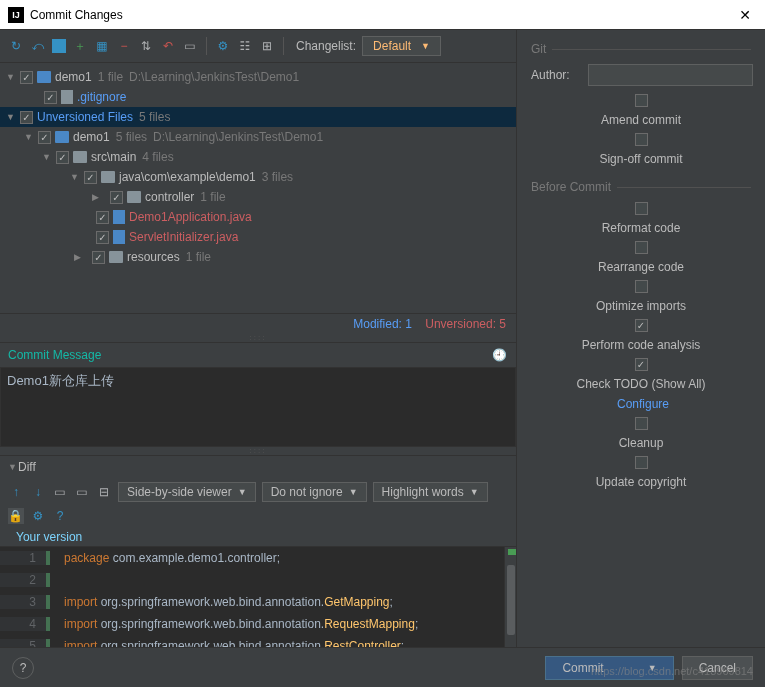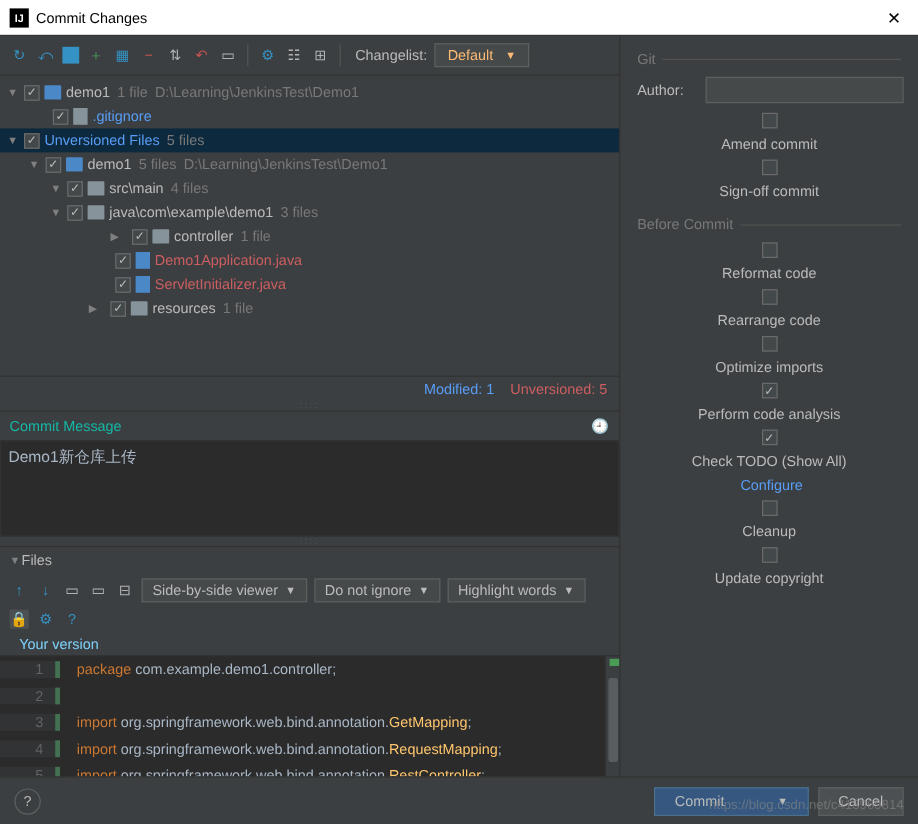--- a/index.html
+++ b/index.html
@@ -127,21 +127,21 @@
         <span class="node-meta">5 files</span>
         <span class="node-meta">D:\Learning\JenkinsTest\Demo1</span>
       </div>
       <div class="tree-row" style="padding-left:42px">
         <span class="arrow down"></span>
         <span class="checkbox checked"></span>
         <span class="folder-icon"></span>
         <span class="node-label">src\main</span>
         <span class="node-meta">4 files</span>
       </div>
-      <div class="tree-row" style="padding-left:42px">
+      <div class="tree-row" style="padding-left:70px">
         <span class="arrow down"></span>
         <span class="checkbox checked"></span>
         <span class="folder-icon"></span>
         <span class="node-label">java\com\example\demo1</span>
         <span class="node-meta">3 files</span>
       </div>
       <div class="tree-row" style="padding-left:78px">
         <span class="arrow right"></span>
         <span class="checkbox checked"></span>
         <span class="folder-icon"></span>
@@ -177,21 +177,21 @@
     <div class="commit-msg-header">
       <span class="label">Commit Message</span>
       <span class="tb-icon">🕘</span>
     </div>
     <textarea class="commit-msg" style="">Demo1新仓库上传</textarea>
 
     <div class="grip">::::</div>
 
     <div class="diff-header">
       <span class="arrow down"></span>
-      <span>Files</span>
+      <span>Diff</span>
     </div>
     <div class="diff-toolbar">
       <span class="tb-icon" style="color:#3592c4">↑</span>
       <span class="tb-icon" style="color:#3592c4">↓</span>
       <span class="tb-icon">▭</span>
       <span class="tb-icon">▭</span>
       <span class="tb-icon">⊟</span>
       <span class="dropdown">
           <span>Side-by-side viewer</span>
           <span style="font-size:9px">▼</span>

